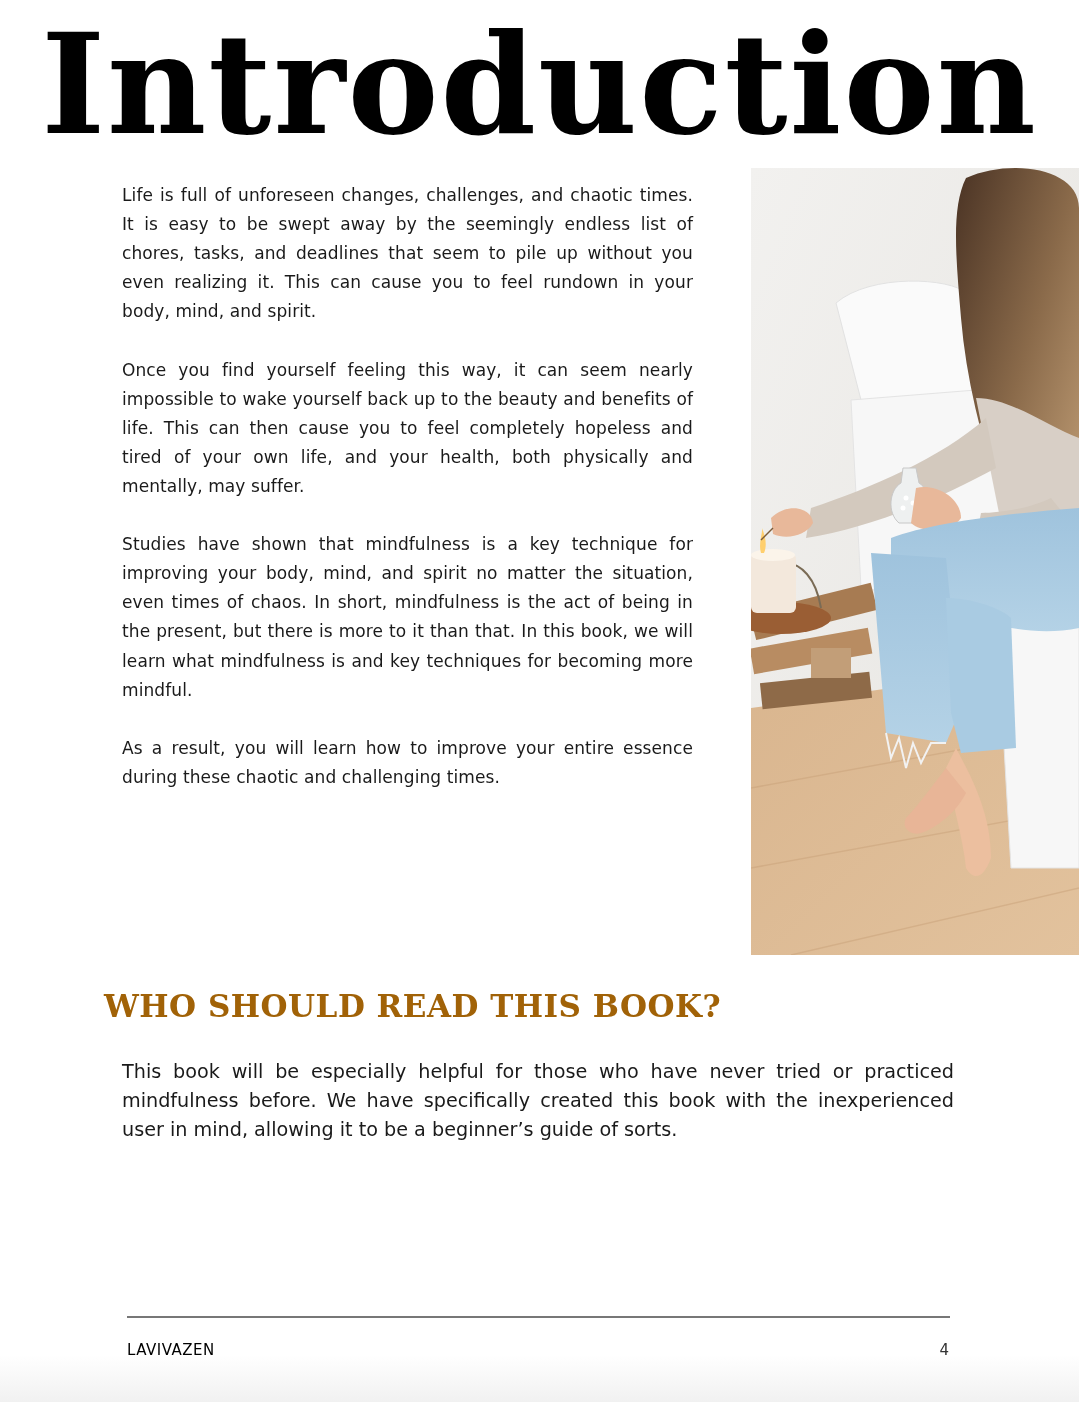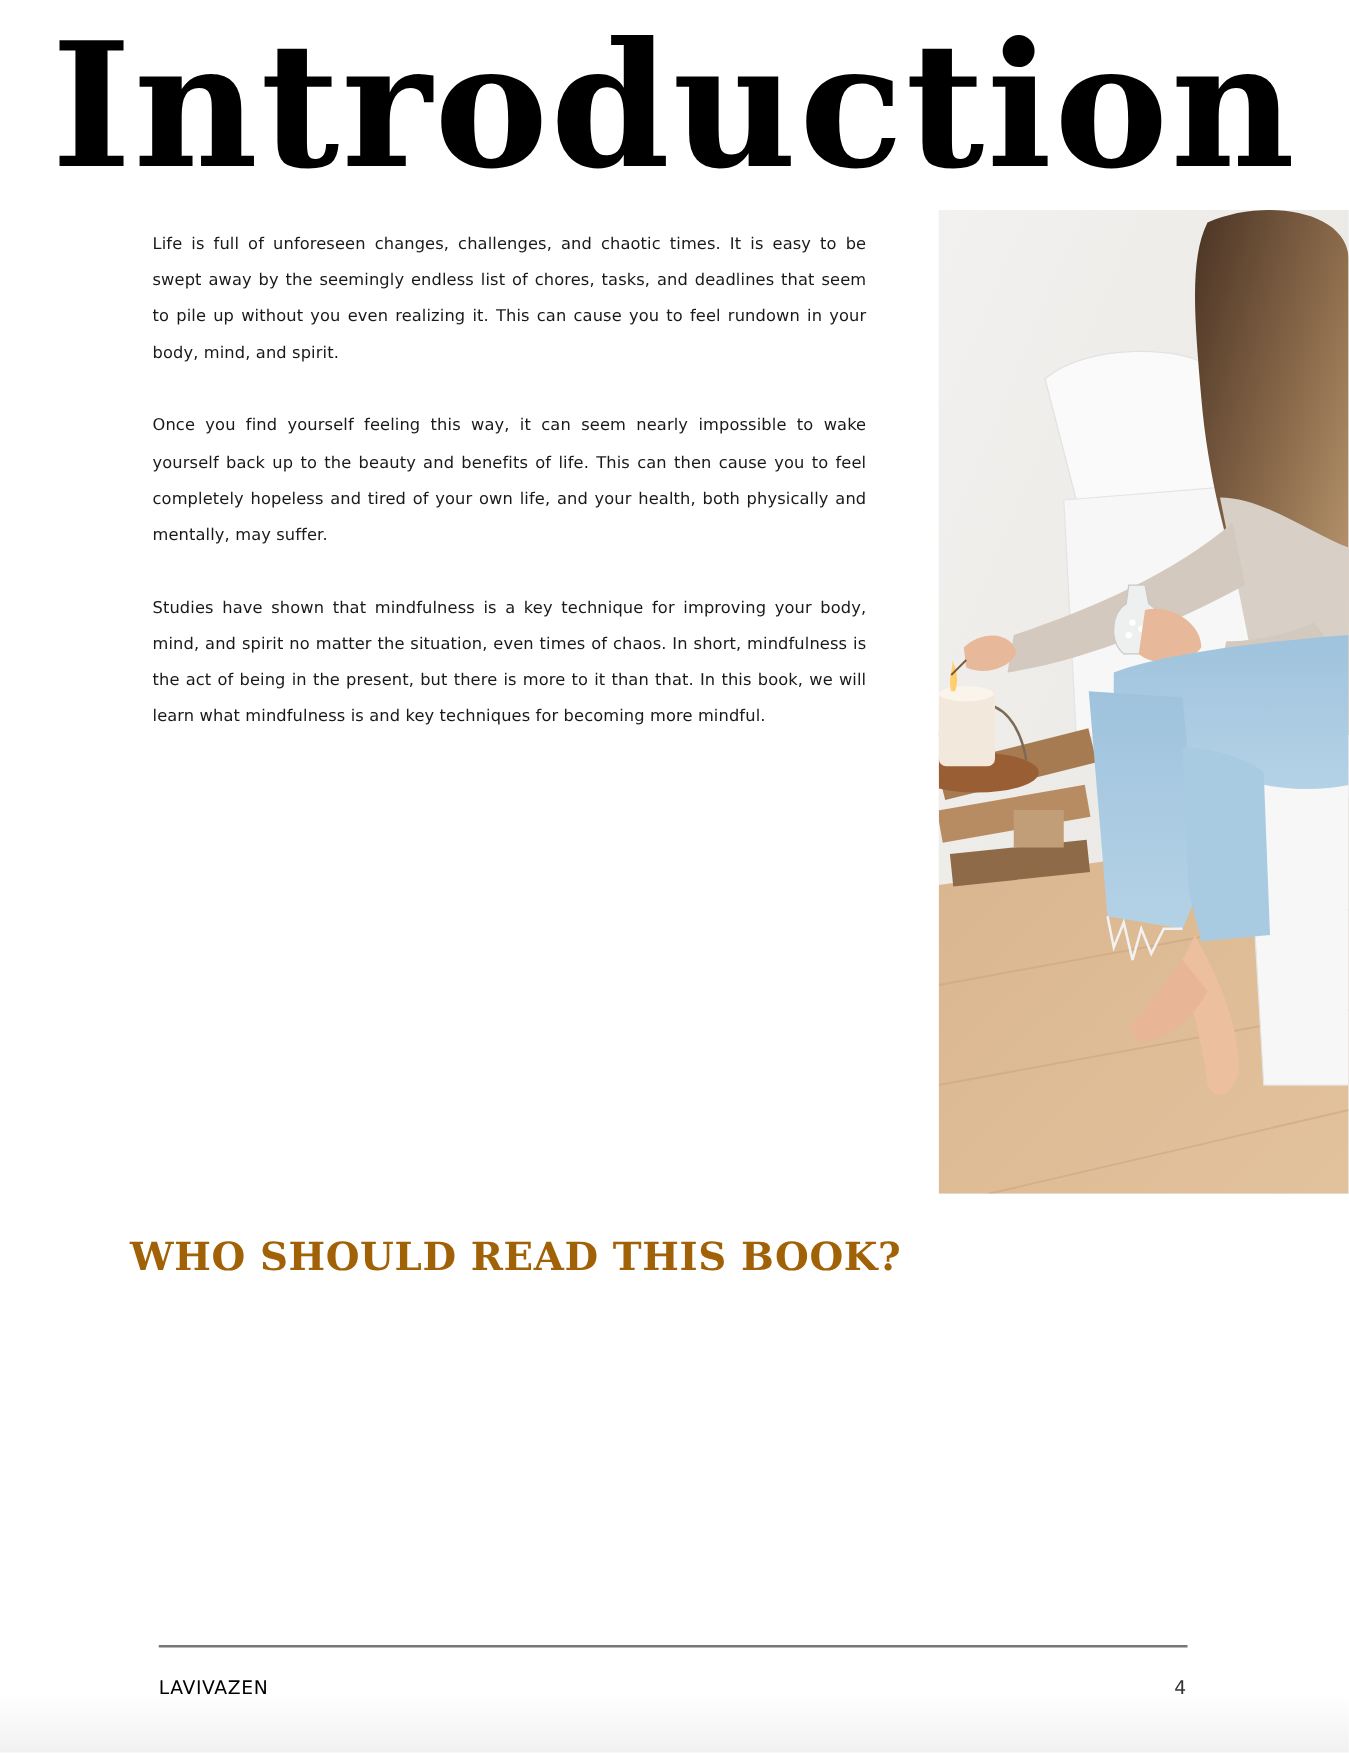--- a/index.html
+++ b/index.html
@@ -11,21 +11,21 @@
   }
   .title {
     position: absolute; left: 0; top: 10px; width: 1079px; text-align: center;
     font-family: "DejaVu Serif", serif; font-weight: 900;
     font-size: 138px; line-height: 150px; letter-spacing: 2px;
     color: #000; margin: 0;
     transform: scaleX(0.99);
   }
   .col {
     position: absolute; left: 122px; width: 571px;
-    font-size: 13px; line-height: 29.1px; text-align: justify;
+    font-size: 17px; line-height: 29.1px; text-align: justify;
     color: #1a1a1a; letter-spacing: 0.1px;
   }
   .col p { margin: 0 0 29.1px 0; }
   .col p:last-child { margin-bottom: 0; }
   .photo {
     position: absolute; left: 751px; top: 168px; width: 328px; height: 787px; overflow: hidden;
     background: #ececea;
   }
   .h2 {
     position: absolute; left: 104px; top: 986px;
@@ -50,20 +50,21 @@
 </style>
 </head>
 <body>
 
 <h1 class="title">Introduction</h1>
 
 <div class="col" style="top:181px;">
   <p>Life is full of unforeseen changes, challenges, and chaotic times. It is easy to be swept away by the seemingly endless list of chores, tasks, and deadlines that seem to pile up without you even realizing it. This can cause you to feel rundown in your body, mind, and spirit.</p>
   <p>Once you find yourself feeling this way, it can seem nearly impossible to wake yourself back up to the beauty and benefits of life. This can then cause you to feel completely hopeless and tired of your own life, and your health, both physically and mentally, may suffer.</p>
   <p>Studies have shown that mindfulness is a key technique for improving your body, mind, and spirit no matter the situation, even times of chaos. In short, mindfulness is the act of being in the present, but there is more to it than that. In this book, we will learn what mindfulness is and key techniques for becoming more mindful.</p>
+  <p>As a result, you will learn how to improve your entire essence during these chaotic and challenging times.</p>
 </div>
 
 <div class="photo">
   <svg width="328" height="787" viewBox="0 0 328 787" xmlns="http://www.w3.org/2000/svg">
     <defs>
       <linearGradient id="wall" x1="0" y1="0" x2="1" y2="1">
         <stop offset="0" stop-color="#f2f1ef"></stop>
         <stop offset="1" stop-color="#e6e4e0"></stop>
       </linearGradient>
       <linearGradient id="floor" x1="0" y1="0" x2="1" y2="1">
@@ -128,17 +129,18 @@
     <path d="M135,565 L140,590 L148,570 L155,600 L162,575 L170,595 L180,575 L195,575" fill="none" stroke="#f2f2f2" stroke-width="2"></path>
 
     <path d="M205,580 C215,600 240,640 240,690 C232,712 222,712 215,700 C212,670 200,630 195,600 Z" fill="#ecbf9f"></path>
     <path d="M195,600 C180,620 165,640 155,650 C150,660 160,668 170,665 C185,660 205,645 215,625 Z" fill="#e8b597"></path>
   </svg>
 </div>
 
 <h2 class="h2">WHO SHOULD READ THIS BOOK?</h2>
 
 <div class="col2">
+  <p>This book will be especially helpful for those who have never tried or practiced mindfulness before. We have specifically created this book with the inexperienced user in mind, allowing it to be a beginner’s guide of sorts.</p>
 </div>
 
 <div class="rule"></div>
 <div class="footer-left">LAVIVAZEN</div>
 <div class="footer-right">4</div>
 
 </body></html>

